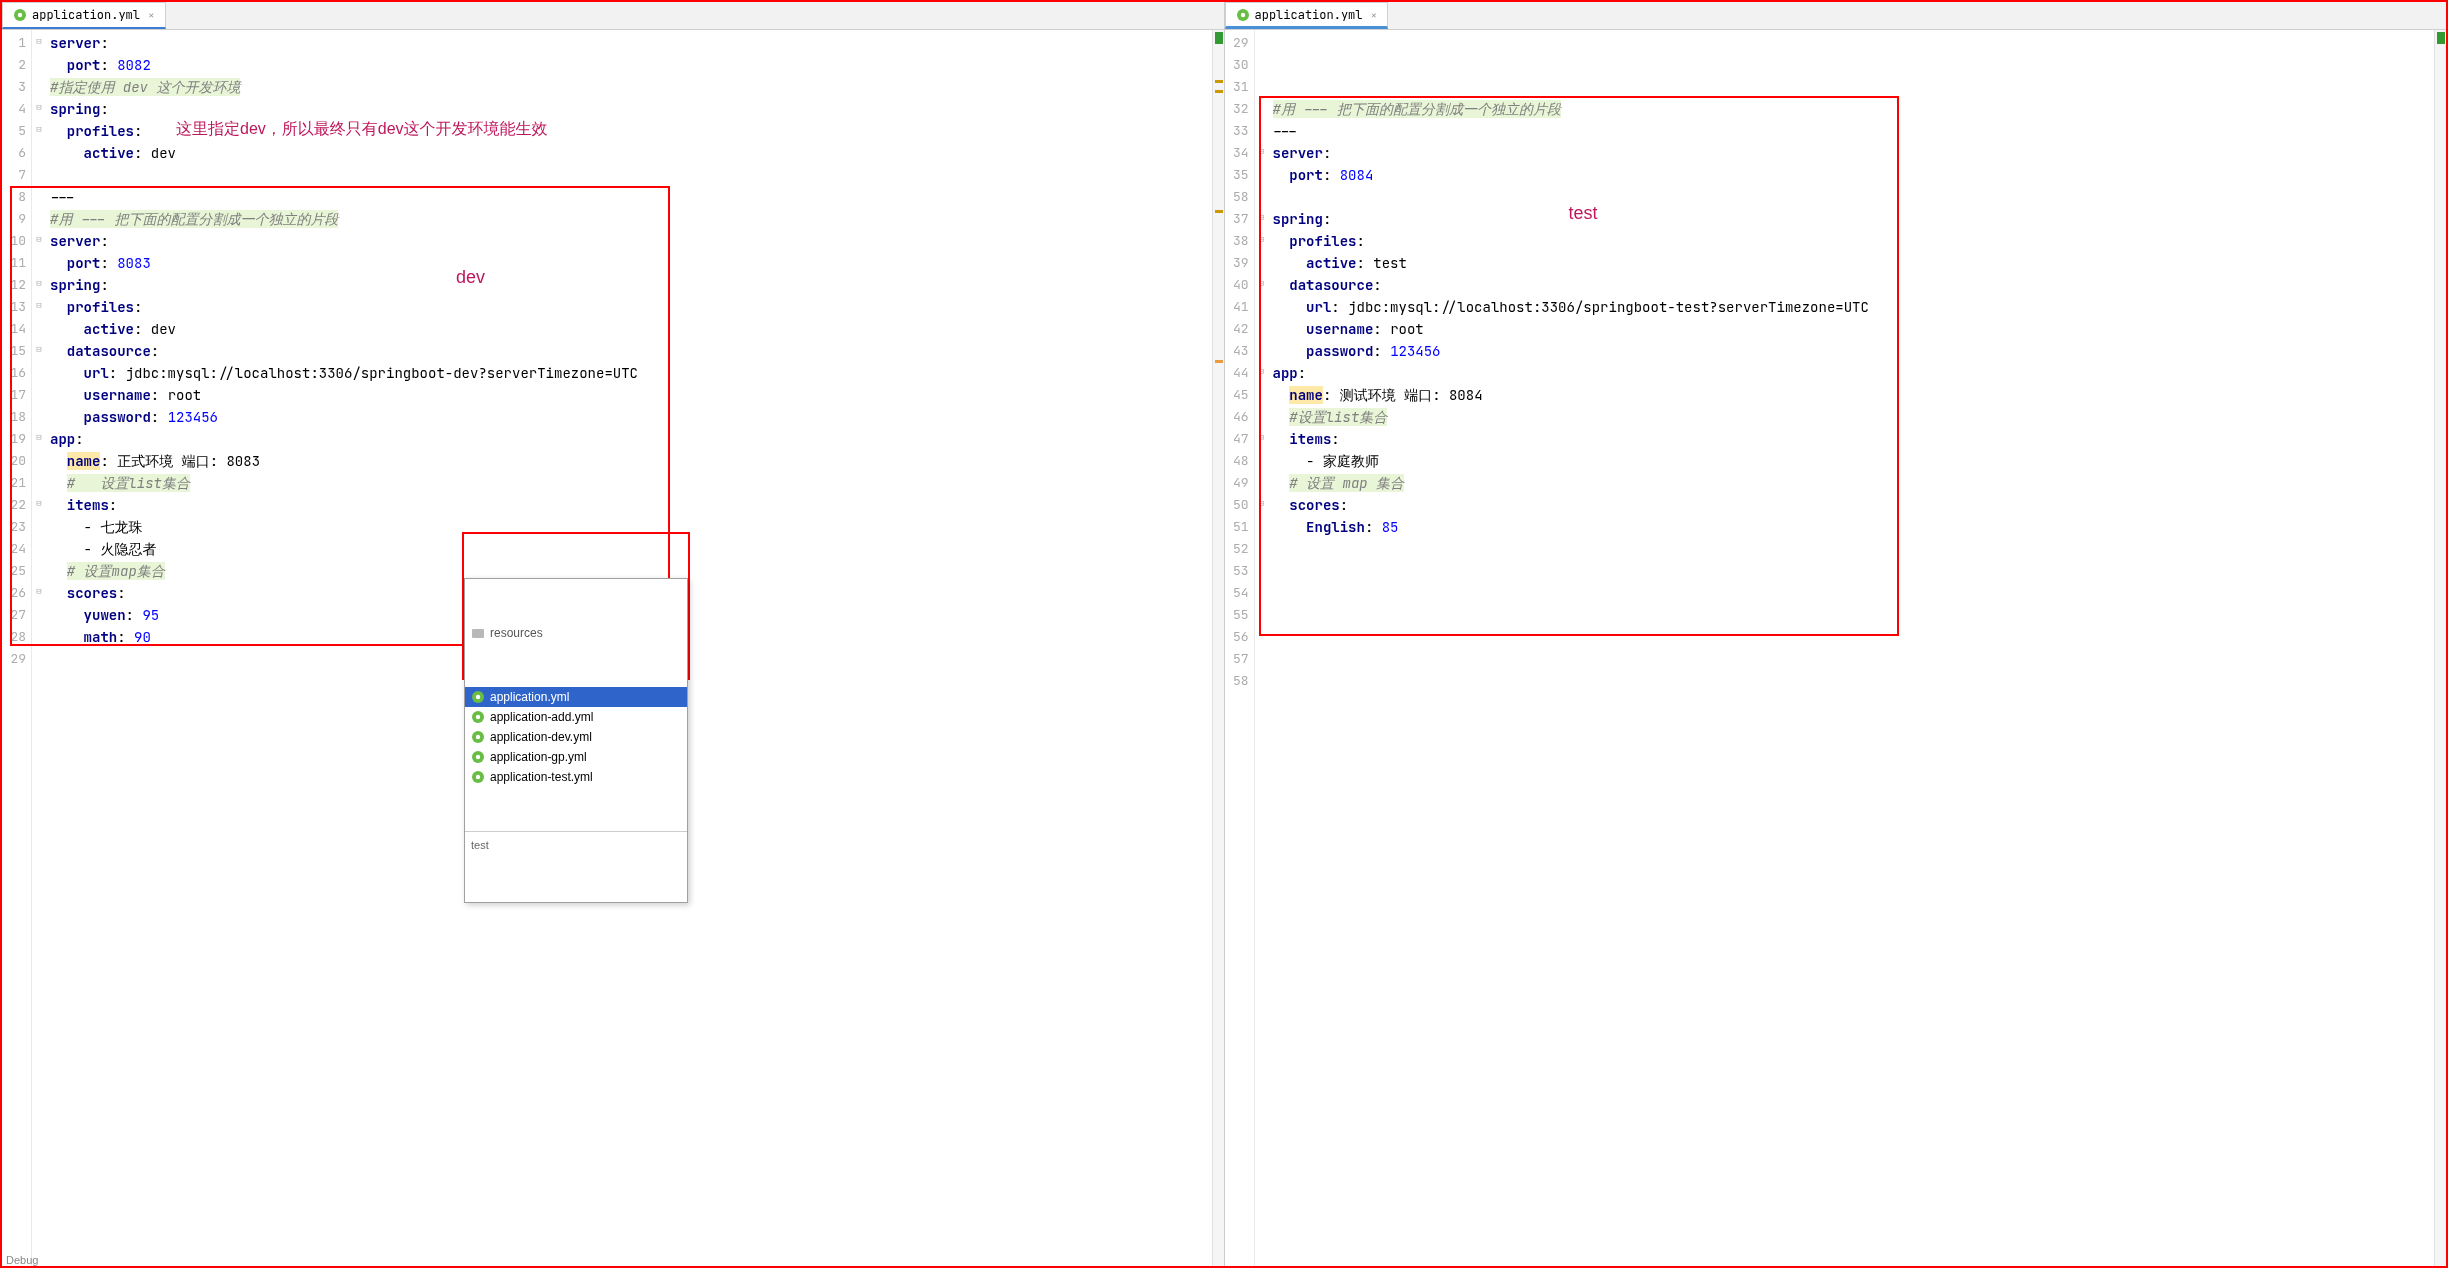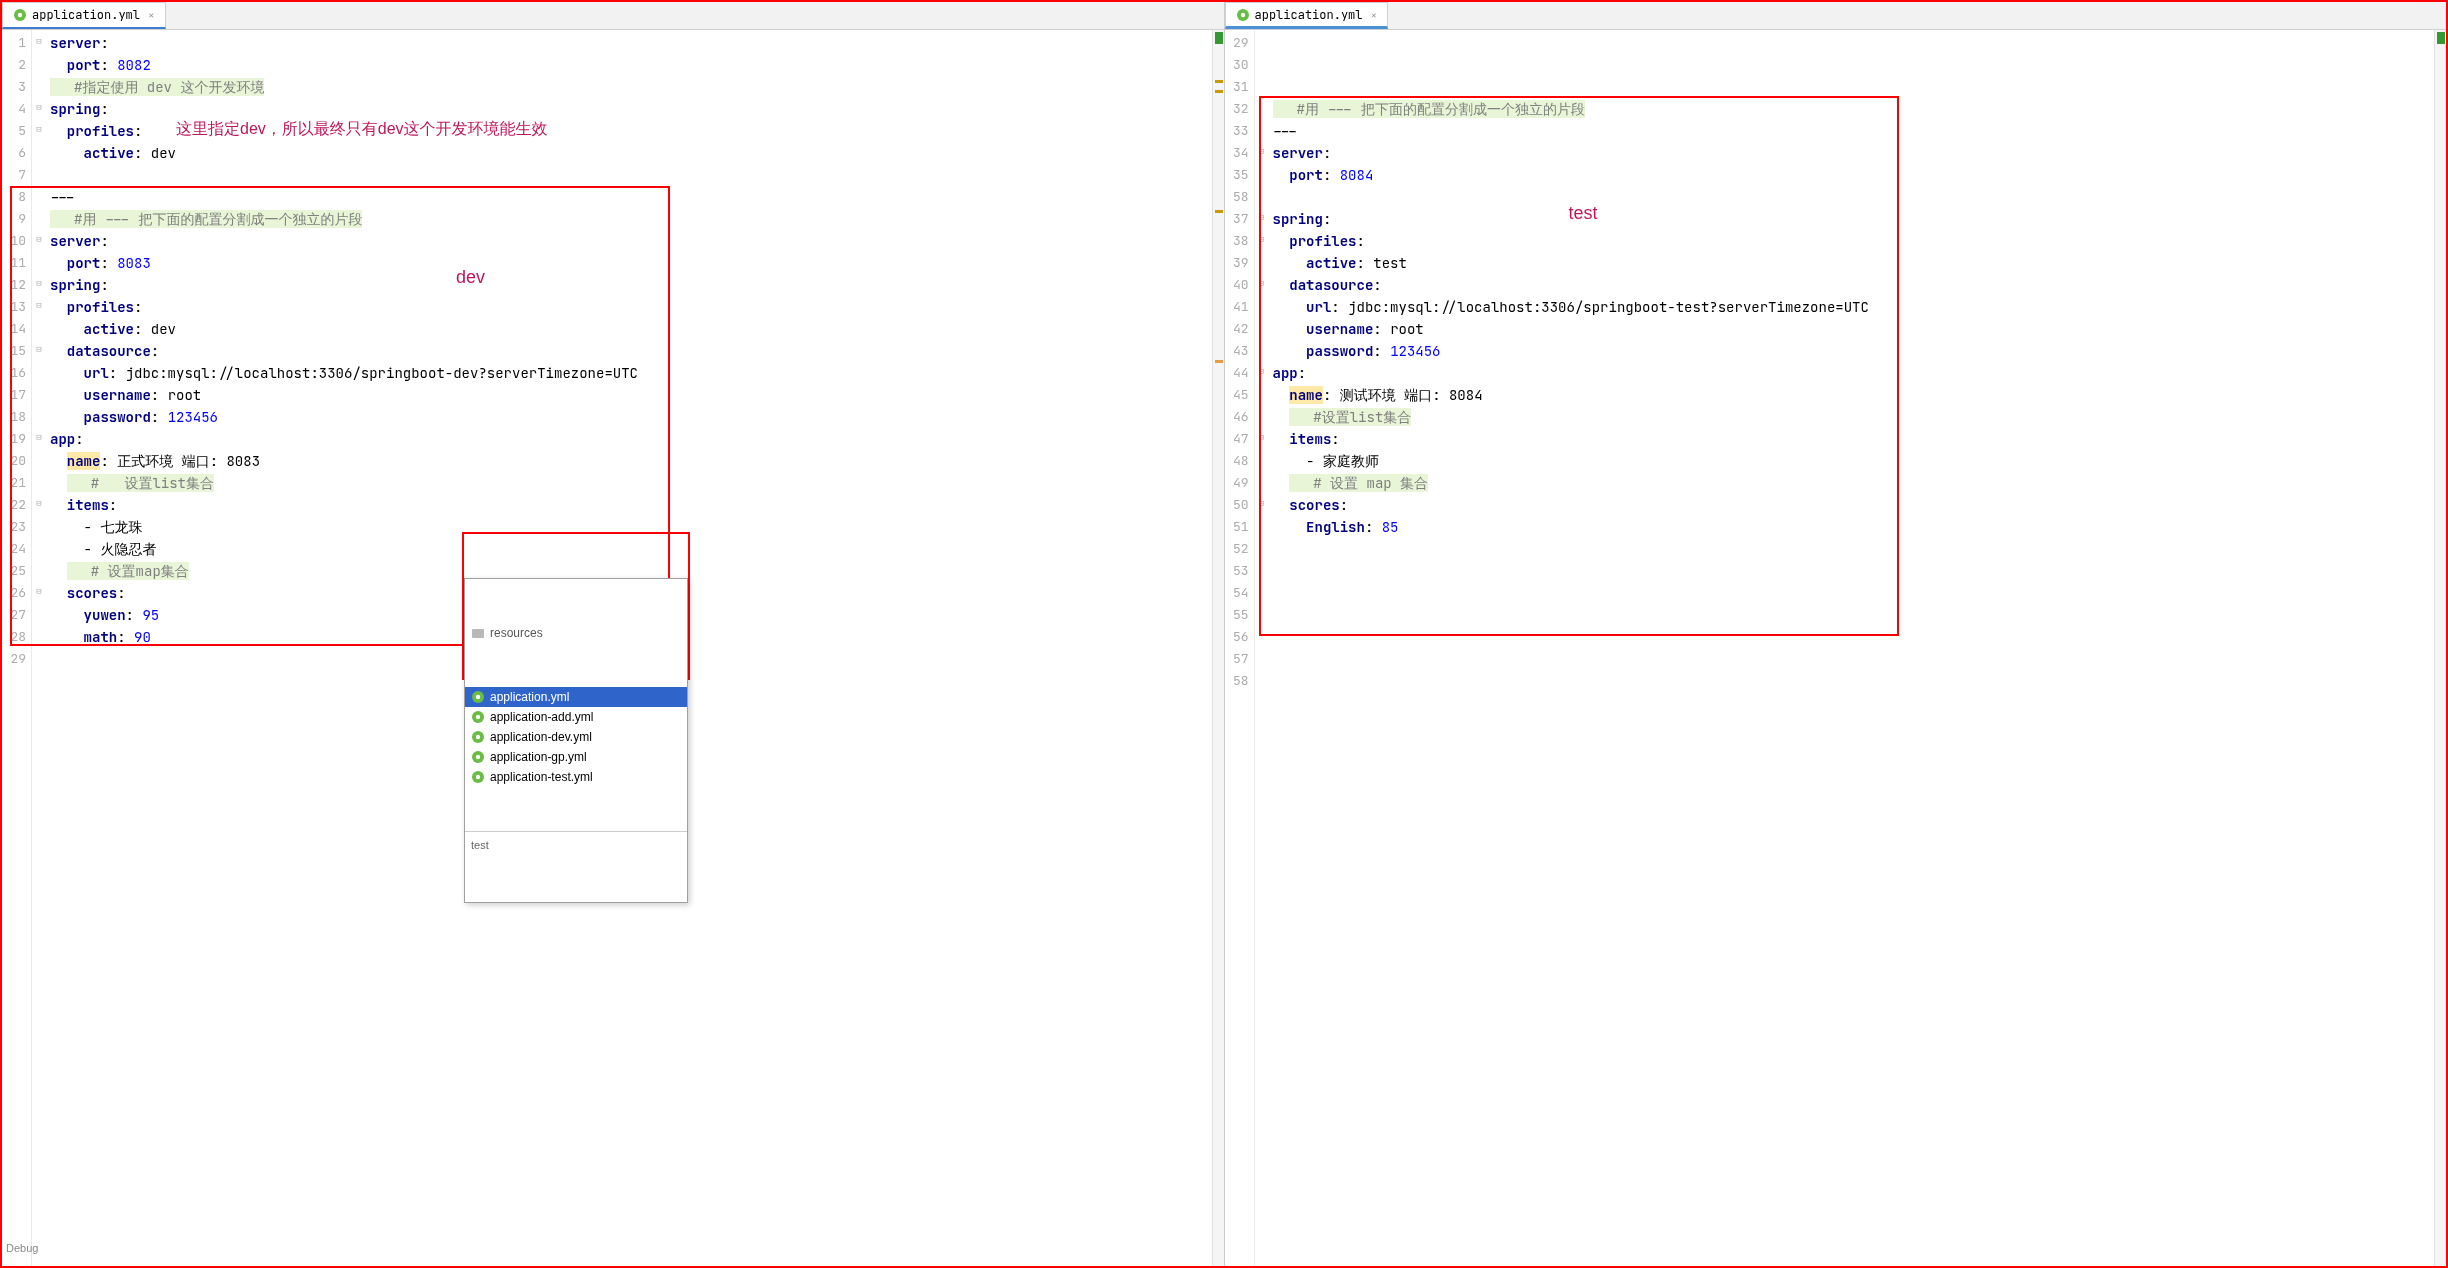--- a/index.html
+++ b/index.html
@@ -15,37 +15,37 @@
 .tab-close { margin-left: 8px; color: #999; font-size: 11px; }
 .editor { flex: 1; display: flex; overflow: hidden; position: relative; background: #fff; }
 .gutter { background: #fff; color: #adadad; font-size: 13px; text-align: right; padding: 2px 5px 2px 2px; user-select: none; line-height: 22px; min-width: 30px; border-right: 1px solid #eaeaea; }
 .fold-gutter { width: 14px; background: #fff; line-height: 22px; font-size: 9px; color: #adadad; text-align: center; user-select: none; }
 .fold-gutter span { display: block; height: 22px; }
 .code { flex: 1; padding: 2px 4px; line-height: 22px; white-space: pre; font-size: 14px; position: relative; }
 .code-line { height: 22px; }
 .key { color: #000080; font-weight: bold; }
 .val-str { color: #000; }
 .val-num { color: #0000ff; }
-.comment { color: #808080; background: #e8f5d6; padding-left: 24px; }
+.comment { color: #808080; font-style: italic; background: #e8f5d6; }
 .hl-name { background: #ffe9a8; }
 .annotation-red { color: #be185d; position: absolute; font-size: 16px; font-family: sans-serif; }
 .red-box { position: absolute; border: 2px solid red; pointer-events: none; }
 .marker-bar { width: 12px; background: #f5f5f5; border-left: 1px solid #e0e0e0; position: relative; }
 .marker { position: absolute; width: 8px; height: 3px; left: 2px; }
 .marker.green { background: #393; }
 .marker.yellow { background: #cc9900; }
 .marker.orange { background: #e89c3c; }
 .popup { position: absolute; background: #fff; border: 1px solid #a0a0a0; box-shadow: 2px 2px 6px rgba(0,0,0,0.2); font-size: 12px; font-family: sans-serif; min-width: 210px; }
 .popup-outer { border: 2px solid red; padding: 0; margin-left: 16px; }
 .popup-row { display: flex; align-items: center; padding: 2px 6px; height: 20px; }
 .popup-row.folder { color: #555; }
 .popup-row.selected { background: #2f65ca; color: #fff; }
 .popup-icon { width: 14px; height: 14px; margin-right: 5px; display: inline-flex; }
 .popup-footer { border-top: 1px solid #ccc; padding: 2px 6px; font-size: 11px; color: #666; }
-.debug-strip { position: absolute; bottom: 12px; left: 0; font-size: 11px; color: #888; font-family: sans-serif; padding: 2px 6px; }
+.debug-strip { position: absolute; bottom: 0; left: 0; font-size: 11px; color: #888; font-family: sans-serif; padding: 2px 6px; }
 svg.spring-icon circle.outer { fill: #68bd45; }
 svg.spring-icon circle.inner { fill: #fff; }
 svg.folder-icon rect { fill: #b8b8b8; }
 </style>
 </head>
 <body>
 
 <div class="ide-container">
 
   <div class="pane">

